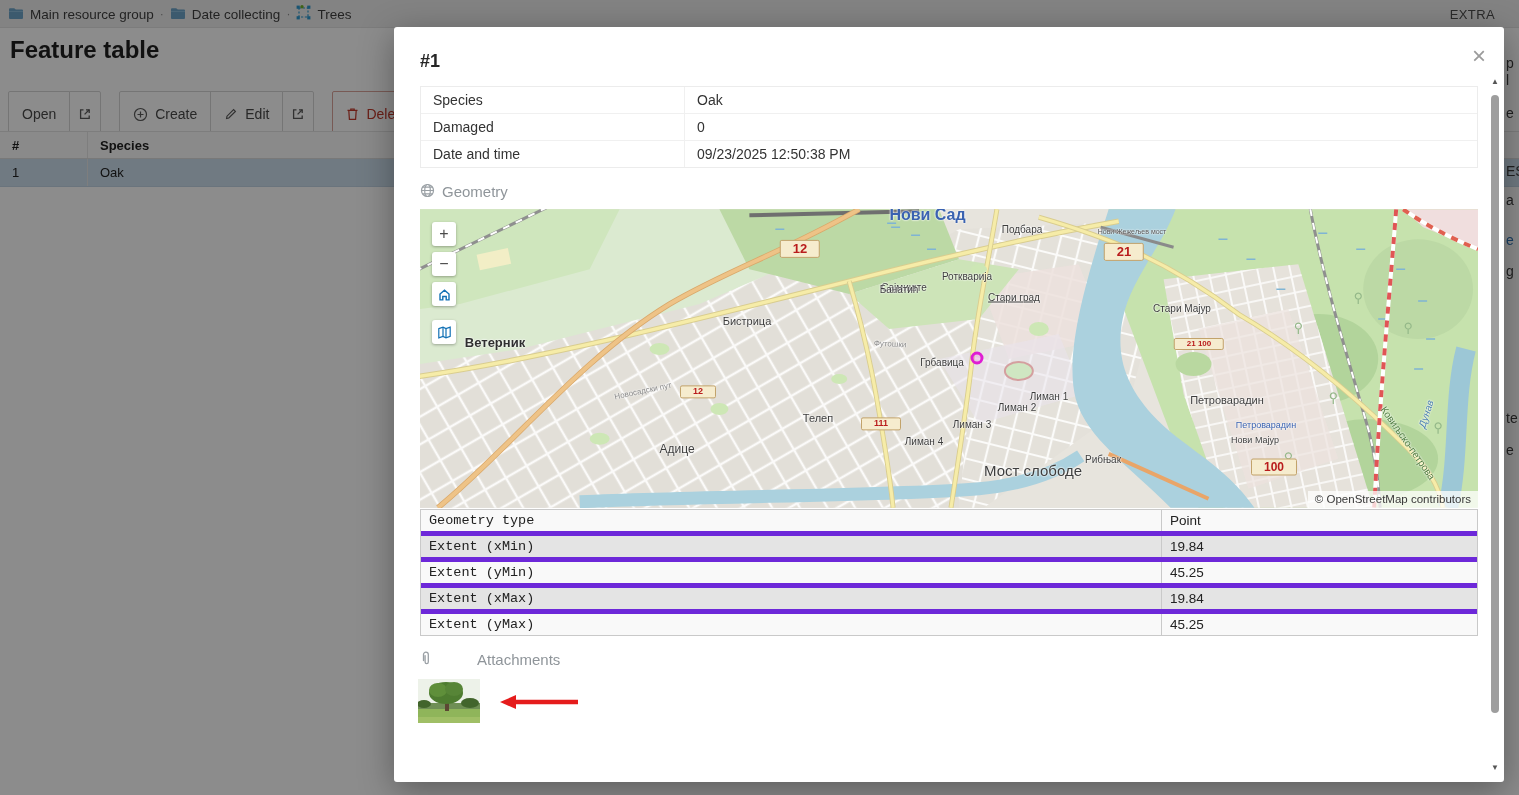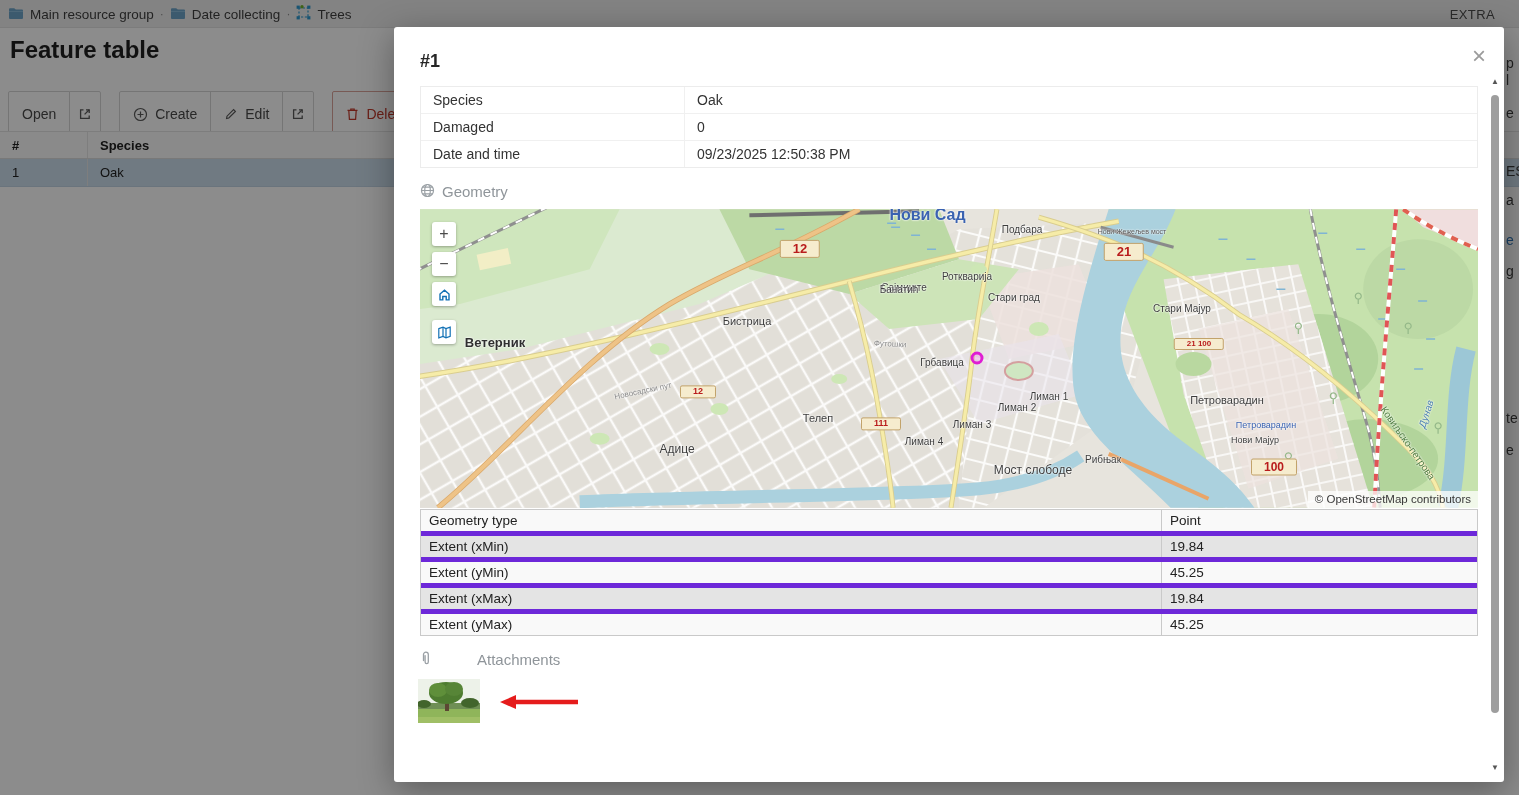--- a/index.html
+++ b/index.html
@@ -51,21 +51,21 @@
   .map-label{position:absolute;transform:translate(-50%,-50%);white-space:nowrap;color:#3d3d3d;text-shadow:0 0 2px #fff,0 0 2px #fff;pointer-events:none;}
   .shield{position:absolute;transform:translate(-50%,-50%);background:#f6ecce;border:1px solid #c2a26a;border-radius:2px;color:#b91c1c;font-weight:700;padding:0px 12px;line-height:1.25;text-align:center;white-space:nowrap;}
   .marker{position:absolute;width:13px;height:13px;border-radius:50%;transform:translate(-50%,-50%);box-sizing:border-box;}
   .map-ctl{position:absolute;left:12px;width:24px;height:24px;background:#fff;border-radius:3px;box-shadow:0 1px 3px rgba(0,0,0,.3);display:flex;align-items:center;justify-content:center;font-size:16px;color:#4a4a4a;cursor:pointer;}
   .attribution{position:absolute;right:0;bottom:0;background:rgba(255,255,255,.75);font-size:11.5px;color:#383838;padding:2px 7px 3px 7px;}
   .geo-table{margin-top:1px;border:1px solid #c9c9c9;}
   .geo-row{display:grid;grid-template-columns:740px 1fr;font-size:13.5px;color:#222;}
   .geo-row + .geo-row{border-top:5px solid #6d28d9;}
   .geo-row:nth-child(odd){background:#f9f9f9;}
   .geo-row:nth-child(even){background:#e4e4e4;}
-  .geo-row .g-label{padding:3px 8px;}
+  .geo-row .g-label{padding:3px 8px;font-family:Liberation Mono, monospace;}
   .geo-row .g-value{padding:3px 8px;border-left:1px solid #c9c9c9;}
   .attach-hdr{margin-top:16px;gap:45px;}
   .attach-row{margin-top:12px;height:44px;position:relative;}
   .thumb{position:absolute;left:-2px;top:0;width:62px;height:44px;cursor:pointer;}
   .red-arrow{position:absolute;left:78px;top:14px;}
   
   .m-scroll{position:absolute;top:50px;bottom:10px;right:3px;width:12px;z-index:70;}
   .m-scroll .arr{position:absolute;left:0;width:12px;text-align:center;font-size:8px;color:#555;cursor:pointer;}
   .m-scroll .thumbbar{position:absolute;left:2px;width:8px;top:18px;height:618px;background:#9e9e9e;border-radius:4px;cursor:pointer;}
 </style>
@@ -331,28 +331,28 @@
             <div class="map-label" style="left: 257px; top: 240px; font-size: 12px;">Адице</div>
             <div class="map-label" style="left: 629px; top: 187px; font-size: 10px;">Лиман 1</div>
             <div class="map-label" style="left: 597px; top: 198px; font-size: 10px;">Лиман 2</div>
             <div class="map-label" style="left: 552px; top: 215px; font-size: 10px;">Лиман 3</div>
             <div class="map-label" style="left: 504px; top: 232px; font-size: 10px;">Лиман 4</div>
             <div class="map-label" style="left: 522px; top: 153px; font-size: 10px;">Грбавица</div>
             <div class="map-label" style="left: 327px; top: 112px; font-size: 11px;">Бистрица</div>
             <div class="map-label" style="left: 484px; top: 78px; font-size: 10px;">Сајмиште</div>
             <div class="map-label" style="left: 479px; top: 36px; font-size: 10px; margin-top: 44px;">Банатић</div>
             <div class="map-label" style="left: 547px; top: 67px; font-size: 10px;">Роткварија</div>
-            <div class="map-label" style="left: 594px; top: 88px; font-size: 10px;">Стари град</div>
+            <div class="map-label" style="left: 594px; top: 88px; font-size: 10px; text-decoration: underline;">Стари град</div>
             <div class="map-label" style="left: 602px; top: 20px; font-size: 10px;">Подбара</div>
             <div class="map-label" style="left: 500px; top: 6px; font-size: 16px; color: rgb(58, 98, 176); font-weight: 600; padding-left: 15px;">Нови Сад</div>
             <div class="map-label" style="left: 762px; top: 99px; font-size: 10px;">Стари Мајур</div>
             <div class="map-label" style="left: 807px; top: 191px; font-size: 11px;">Петроварадин</div>
             <div class="map-label" style="left: 846px; top: 216px; font-size: 9px; color: rgb(58, 98, 176);">Петроварадин</div>
             <div class="map-label" style="left: 835px; top: 231px; font-size: 9px;">Нови Мајур</div>
-            <div class="map-label" style="left: 613px; top: 261px; font-size: 12px;">Мост слободе</div>
+            <div class="map-label" style="left: 613px; top: 261px; font-size: 15px;">Мост слободе</div>
             <div class="map-label" style="left: 683px; top: 250px; font-size: 10px;">Рибњак</div>
             <div class="map-label" style="left: 1006px; top: 205px; font-size: 10px; color: rgb(74, 127, 174); font-style: italic; transform: translate(-50%, -50%) rotate(-72deg);">Дунав</div>
             <div class="map-label" style="left: 988px; top: 234px; font-size: 10px; color: rgb(78, 125, 63); transform: translate(-50%, -50%) rotate(55deg);">Ковиљско-петрова</div>
             <div class="map-label" style="left: 223px; top: 182px; font-size: 8px; color: rgb(138, 138, 138); transform: translate(-50%, -50%) rotate(-12deg);">Новосадски пут</div>
             <div class="map-label" style="left: 470px; top: 135px; font-size: 8px; color: rgb(138, 138, 138); transform: translate(-50%, -50%) rotate(3deg);">Футошки</div>
             <div class="map-label" style="left: 712px; top: 22px; font-size: 7px; color: rgb(85, 85, 85);">Нови Жежељев мост</div>
             <div class="shield" style="left: 380px; top: 40px; font-size: 13px;">12</div>
             <div class="shield" style="left: 278px; top: 183px; font-size: 9px;">12</div>
             <div class="shield" style="left: 461px; top: 215px; font-size: 9px;">111</div>
             <div class="shield" style="left: 704px; top: 43px; font-size: 13px;">21</div>

